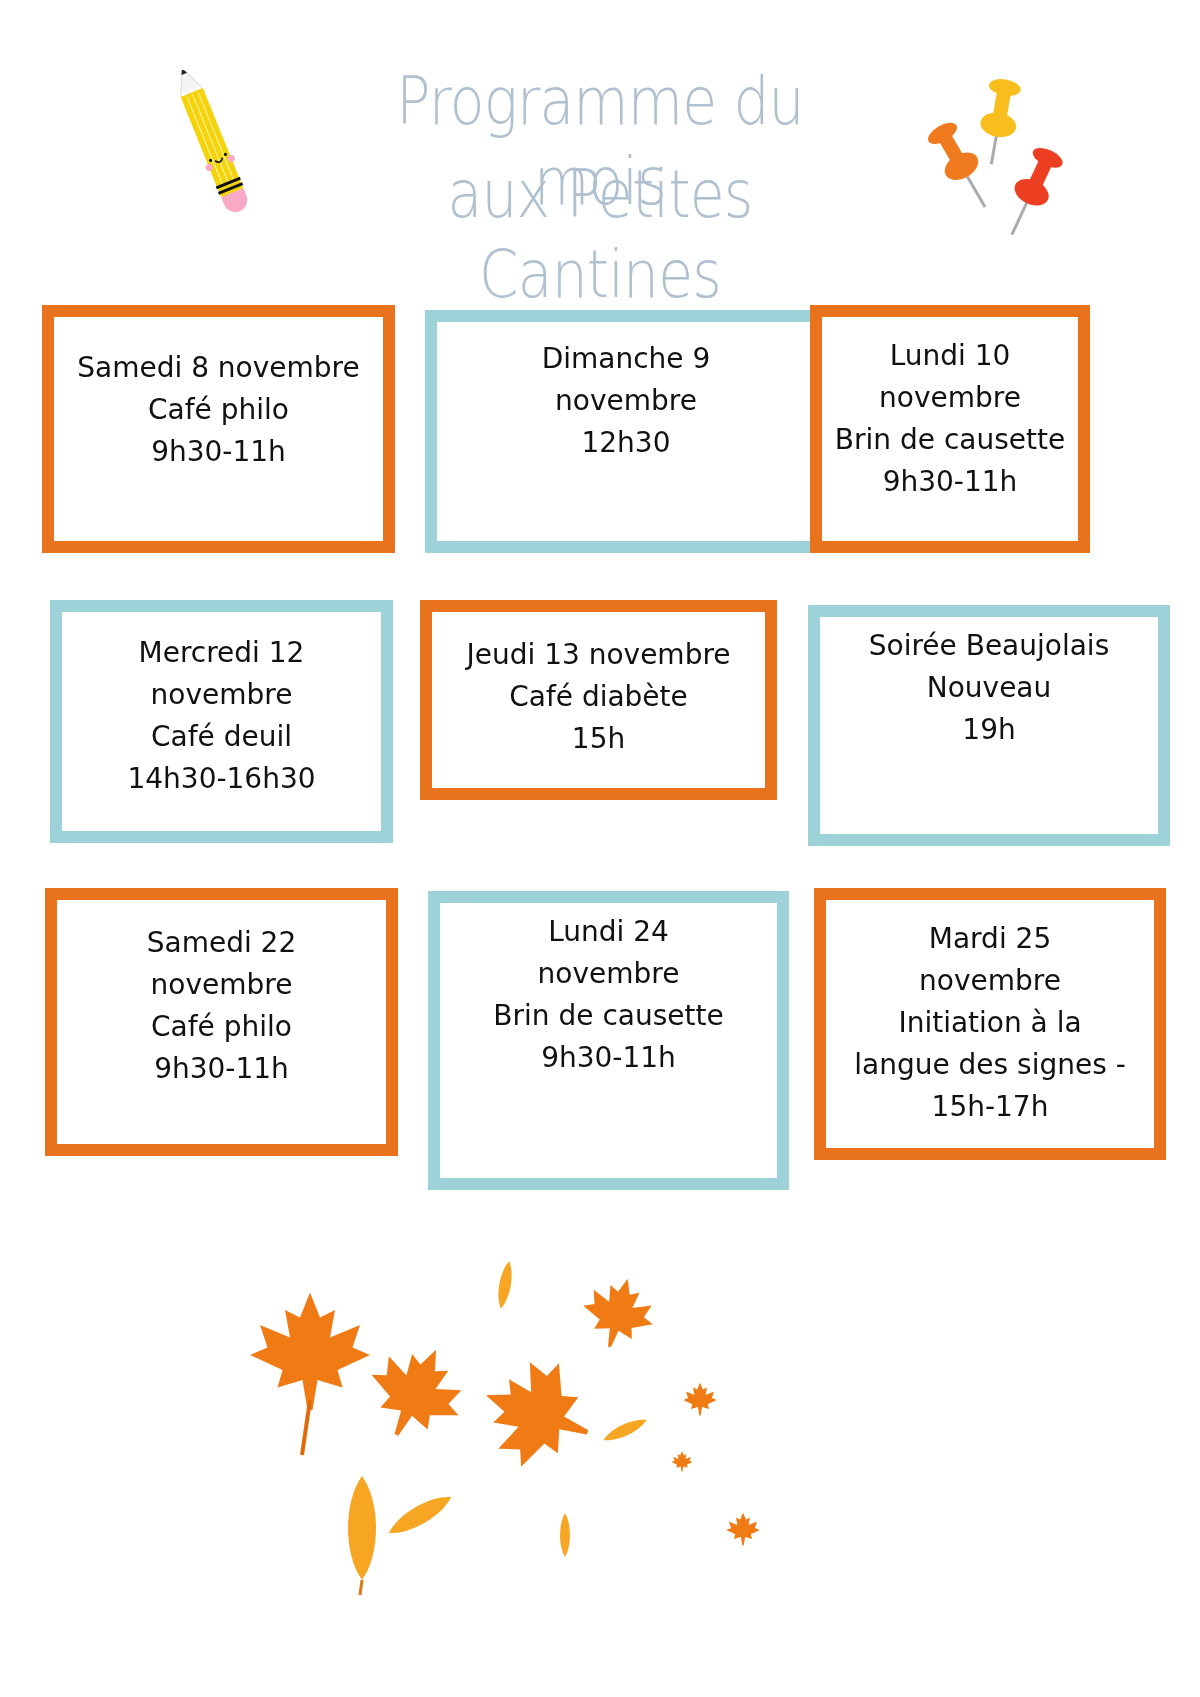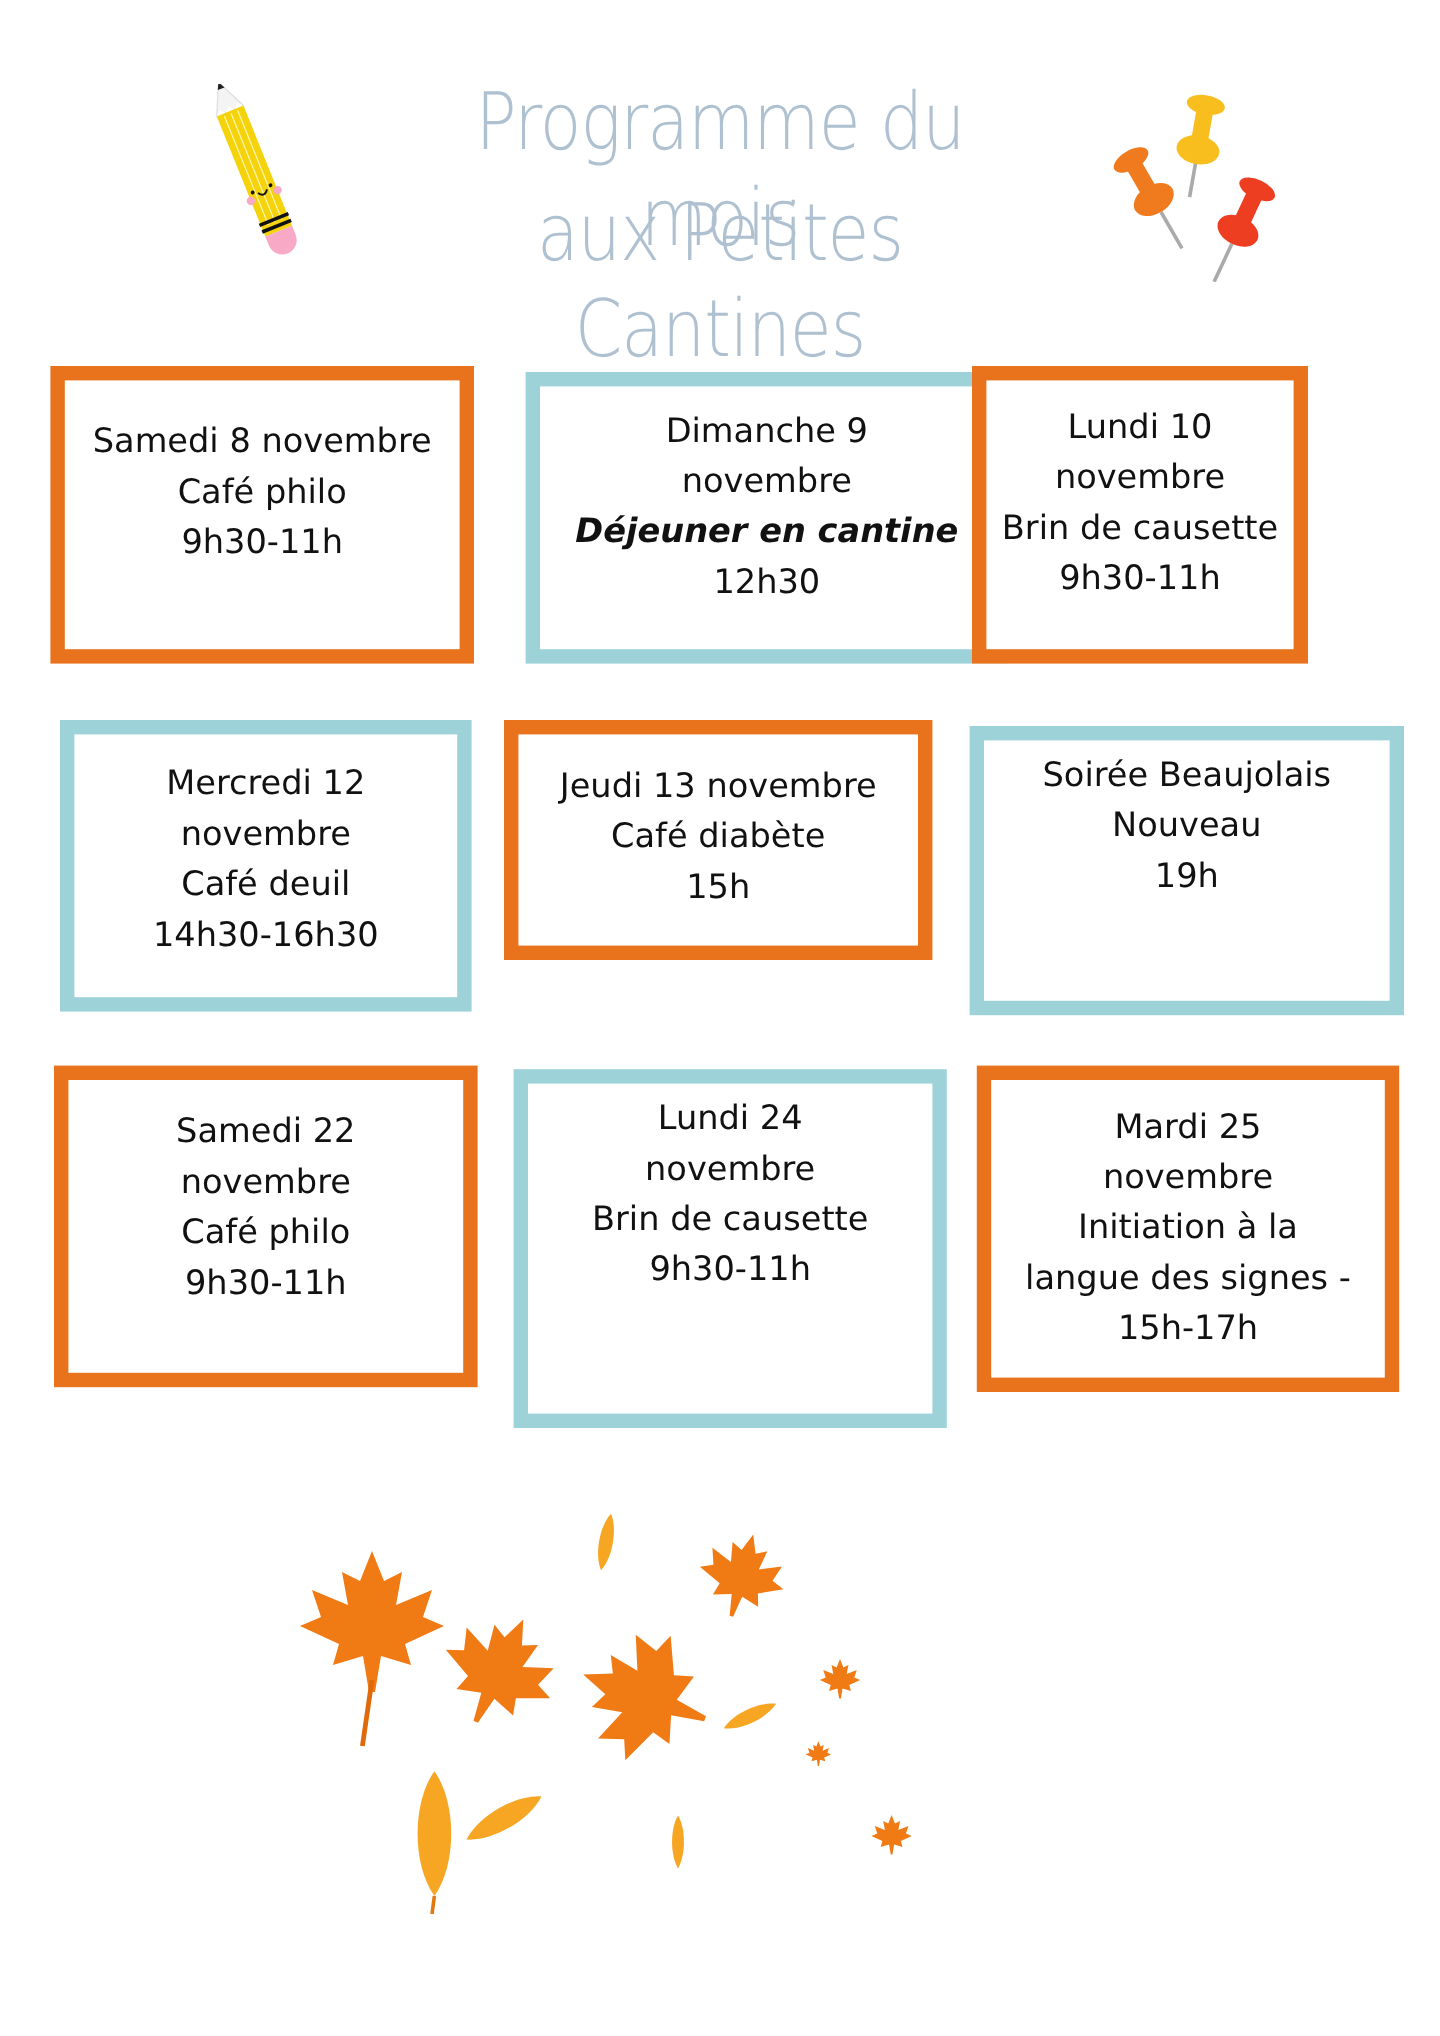--- a/index.html
+++ b/index.html
@@ -67,24 +67,23 @@
     <ellipse cx="110" cy="118" rx="18" ry="12" fill="#EE3E21"></ellipse>
   </g>
 </svg>
 
 <div class="box orange" style="left:42px;top:305px;width:353px;height:248px;padding-top:30px">
   <span class="bold">Samedi 8 novembre</span>
   <span class="bold">Café philo</span>
   <span>9h30-11h</span>
 </div>
 
-<div class="box teal" style="left:438px;top:310px;width:402px;height:243px;padding-top:16px">
+<div class="box teal" style="left:425px;top:310px;width:402px;height:243px;padding-top:16px">
   <span class="bold">Dimanche 9</span>
   <span class="bold">novembre</span>
-  <span class="italic">Déjeuner en cantine</span>
   <span>12h30</span>
 </div>
 
 <div class="box orange" style="left:810px;top:305px;width:280px;height:248px;padding-top:18px">
   <span class="bold">Lundi 10</span>
   <span class="bold">novembre</span>
   <span>Brin de causette</span>
   <span>9h30-11h</span>
 </div>
 

